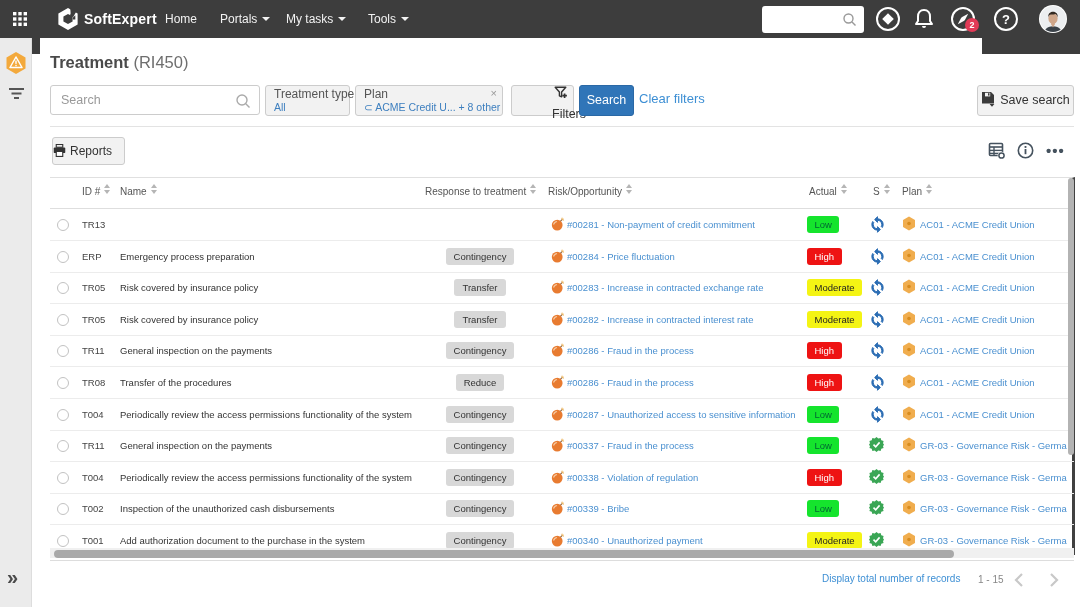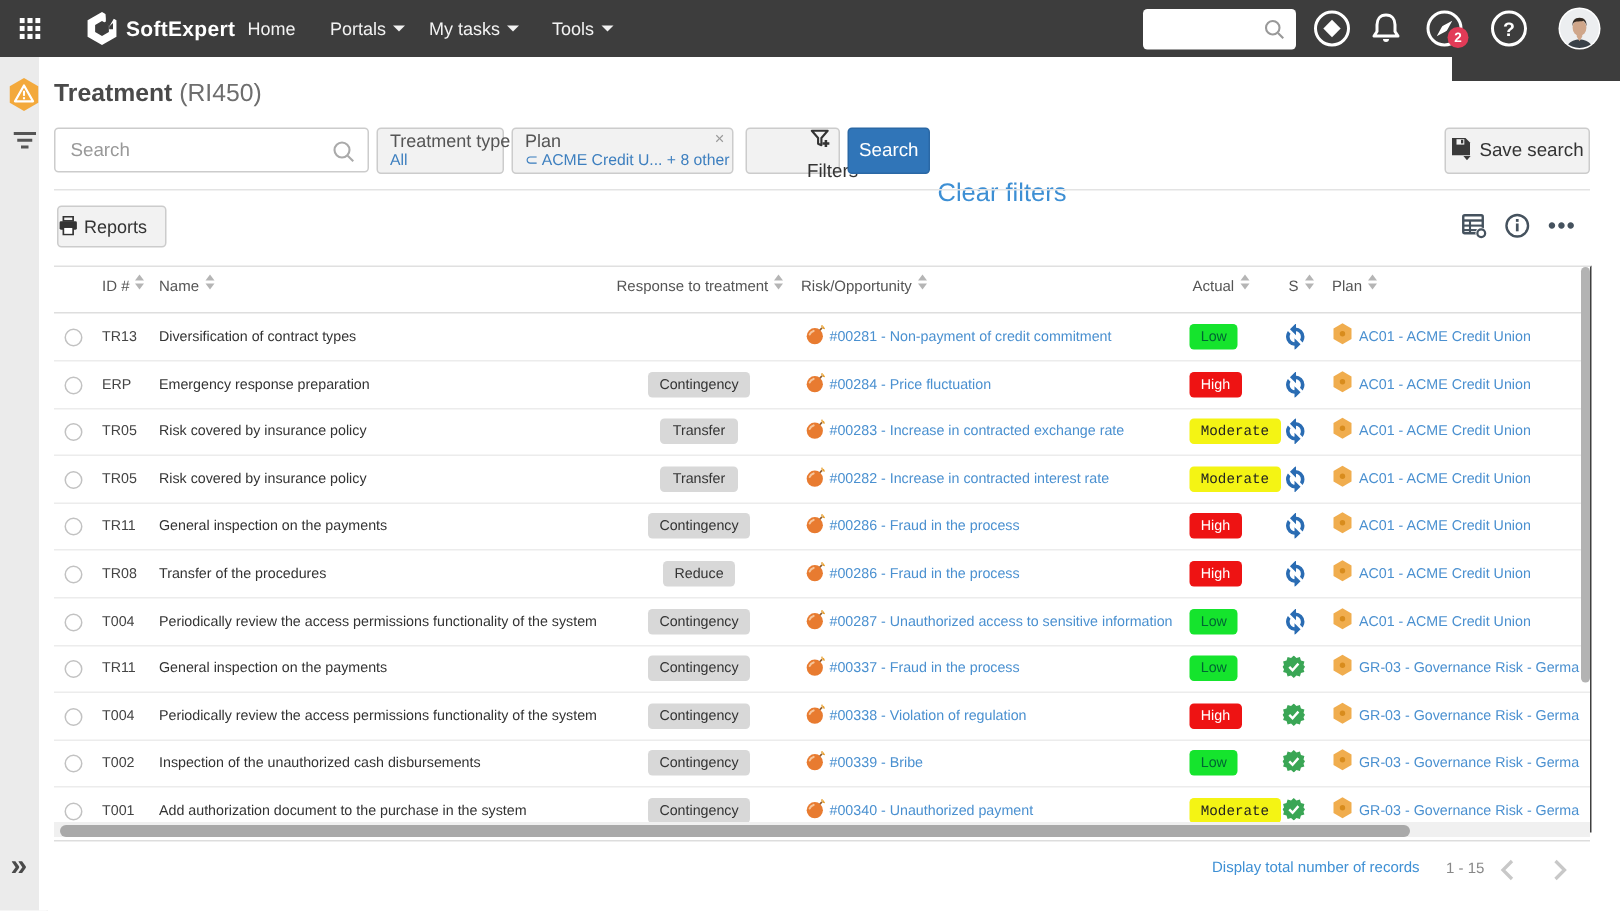--- a/index.html
+++ b/index.html
@@ -19,66 +19,66 @@
 .topicon { position:absolute; top:5px; }
 #badge2 { position:absolute; left:965px; top:18px; width:14px; height:14px; border-radius:50%;
   background:#e23b57; color:#fff; font-size:9px; font-weight:bold; text-align:center; line-height:14px; }
 
 
 #sidebar { position:absolute; left:0; top:38px; width:32px; height:569px; background:#ebebeb;
   border-right:1px solid #ddd; }
 #chev { position:absolute; left:7px; top:528px; color:#4a4a4a; font-size:20px; font-weight:bold; }
 
 
-#content { position:absolute; left:26px; top:38px; width:942px; height:569px; background:#fff; }
+#content { position:absolute; left:40px; top:38px; width:942px; height:569px; background:#fff; }
 #title { position:absolute; left:10px; top:15px; font-size:16.5px; color:#4a4a4a; }
 #title b { font-weight:bold; }
 #title span { color:#6e6e6e; }
 
 #searchinput { position:absolute; left:10px; top:47px; width:210px; height:30px; border:1px solid #ccc;
   border-radius:3px; background:#fff; color:#999; font-size:12.5px; line-height:28px; padding-left:10px; }
 .chip { position:absolute; top:47px; height:31px; background:#f2f2f2; border:1px solid #ccc;
   border-radius:3px; padding:2px 8px 0 8px; }
 .chip .lab { white-space:nowrap; font-size:12px; color:#555; line-height:13px; }
 .chip .val { white-space:nowrap; font-size:10.5px; color:#3d7fbf; line-height:13px; }
 .chip .x { position:absolute; right:5px; top:1px; color:#999; font-size:11px; }
 .btn { position:absolute; top:47px; height:31px; border:1px solid #ccc; border-radius:3px;
   background:#f2f2f2; font-size:12.5px; color:#333; text-align:center; }
 #btn-search { background:#3075b8; border-color:#2a68a5; color:#fff; }
-#clearfilters { position:absolute; left:599px; top:53px; font-size:17px; color:#3d8fd4;margin-top:28px; }
+#clearfilters { position:absolute; left:599px; top:53px; font-size:13px; color:#3d8fd4; }
 
 #hr1 { position:absolute; left:10px; top:88px; width:1024px; height:1px; background:#e3e3e3; }
 
 #btn-reports { position:absolute; left:12px; top:99px; width:73px; height:28px; border:1px solid #ccc;
   border-radius:3px; background:#f2f2f2; font-size:12px; color:#333; }
 
 
 #table { position:absolute; left:10px; top:139px; width:1025px; height:378px;
-  border-top:1px solid #e0e0e0; border-right:1px solid #404040; }
+  border-top:1px solid #e0e0e0; border-right:3px solid #404040; }
 .hcell { position:absolute; top:0; height:27px; line-height:27px; font-size:10px; color:#555; white-space:nowrap; }
 .sort { display:inline-block; vertical-align:1px; margin-left:4px; }
 .sort i { display:block; width:0; height:0; border-left:3.5px solid transparent; border-right:3.5px solid transparent; }
 .sort .up { border-bottom:4px solid #b5b5b5; margin-bottom:2px; }
 .sort .dn { border-top:4px solid #b5b5b5; }
 .row { position:absolute; left:0; width:1024px; height:32px; border-bottom:1px solid #ececec; }
 .row .radio { position:absolute; left:7px; top:10px; width:12px; height:12px; border:1px solid #c2c2c2;
   border-radius:50%; background:#fff; }
 .cell { position:absolute; top:0; height:32px; line-height:32px; font-size:9.5px; color:#333; white-space:nowrap; }
 .id { left:32px; color:#444; }
 .nm { left:70px; }
 .resp { left:372px; width:116px; text-align:center; }
 .resp b { display:inline-block; background:#d8d8d8; border-radius:3px; color:#333; font-weight:normal;
   padding:3px 8px; font-size:9.5px; line-height:11px; }
 .risk { left:501px; }
 .risk a { color:#4a90d0; }
 .lvl { left:757px; }
 .lvl b { display:inline-block; border-radius:3px; padding:3px 7.5px; font-size:9.5px; line-height:11px; font-weight:normal; }
 .b-low { background:#15e42d; color:#063; }
 .b-high { background:#ee1313; color:#fff; }
-.b-mod { background:#f4f414; color:#222;font-family:Liberation Mono, monospace; }
+.b-mod { background:#f4f414; color:#222; }
 .sic { position:absolute; left:820px; top:8px; }
 .plan { left:852px; }
 .plan a { color:#4a90d0; }
 .plan svg { vertical-align:-3px; margin-right:4px; }
 .risk svg { vertical-align:-3px; margin-right:2px; }
 
 
 #hscroll-track { position:absolute; left:10px; top:510px; width:1024px; height:10px; background:#f0f0f0; }
 #hscroll { position:absolute; left:14px; top:512px; width:900px; height:8px; background:#a9a9a9; border-radius:4px; }
 #vscroll { position:absolute; left:1028px; top:140px; width:6px; height:277px; background:#b3b3b3; border-radius:3px; }
@@ -237,40 +237,39 @@
   <div class="hcell" style="left:32px;">ID #<span class="sort"><i class="up"></i><i class="dn"></i></span></div>
   <div class="hcell" style="left:70px;">Name<span class="sort"><i class="up"></i><i class="dn"></i></span></div>
   <div class="hcell" style="left:375px;">Response to treatment<span class="sort"><i class="up"></i><i class="dn"></i></span></div>
   <div class="hcell" style="left:498px;">Risk/Opportunity<span class="sort"><i class="up"></i><i class="dn"></i></span></div>
   <div class="hcell" style="left:759px;">Actual<span class="sort"><i class="up"></i><i class="dn"></i></span></div>
   <div class="hcell" style="left:823px;">S<span class="sort"><i class="up"></i><i class="dn"></i></span></div>
   <div class="hcell" style="left:852px;">Plan<span class="sort"><i class="up"></i><i class="dn"></i></span></div>
   <div class="row" style="top:31.0px;">
     <div class="radio"></div>
     <div class="cell id">TR13</div>
-    <div class="cell nm">Diversification of contract types</div>
     <div class="cell risk"><svg width="14" height="14" viewBox="0 0 14 14">
             <circle cx="6.2" cy="8.1" r="5.4" fill="#e87b30"></circle>
             <path d="M2.8 7 a3.8 3.8 0 0 1 2.6 -2.4" stroke="#f6c69c" stroke-width="1.4" fill="none" stroke-linecap="round"></path>
             <path d="M9.5 4.2 L11 2.6" stroke="#8a5a30" stroke-width="1.1" fill="none"></path>
             <path d="M11.2 2.5 l1.2 -0.6 M11.5 2.8 l1.4 0.3 M10.9 2.1 l0.2 -1.4" stroke="#e8a030" stroke-width="0.9" fill="none"></path>
           </svg><a>#00281 - Non-payment of credit commitment</a></div>
     <div class="cell lvl"><b class="b-low">Low</b></div>
     <div class="sic" style="top:7px; left:819px;"><svg width="17" height="17" viewBox="0 0 24 24">
             <path fill="#2a6cb3" stroke="#2a6cb3" stroke-width="1.4" d="M12 4V1L8 5l4 4V6c3.31 0 6 2.69 6 6 0 1.01-.25 1.97-.7 2.8l1.46 1.46C19.54 15.03 20 13.57 20 12c0-4.42-3.58-8-8-8zm0 14c-3.31 0-6-2.69-6-6 0-1.01.25-1.97.7-2.8L5.24 7.74C4.46 8.97 4 10.43 4 12c0 4.42 3.58 8 8 8v3l4-4-4-4v3z"></path>
           </svg></div>
     <div class="cell plan"><svg width="14" height="15" viewBox="0 0 14 15">
             <path d="M7 0.5 L13 4 L13 11 L7 14.5 L1 11 L1 4 Z" fill="#f0ad4e"></path>
             <circle cx="7" cy="7.5" r="1.8" fill="#d88c1d"></circle>
           </svg><a>AC01 - ACME Credit Union</a></div>
   </div>
   <div class="row" style="top:62.6px;text-decoration:underline;">
     <div class="radio"></div>
     <div class="cell id">ERP</div>
-    <div class="cell nm">Emergency response preparation</div>
+    <div class="cell nm">Emergency process preparation</div>
     <div class="cell resp"><b>Contingency</b></div>
     <div class="cell risk"><svg width="14" height="14" viewBox="0 0 14 14">
             <circle cx="6.2" cy="8.1" r="5.4" fill="#e87b30"></circle>
             <path d="M2.8 7 a3.8 3.8 0 0 1 2.6 -2.4" stroke="#f6c69c" stroke-width="1.4" fill="none" stroke-linecap="round"></path>
             <path d="M9.5 4.2 L11 2.6" stroke="#8a5a30" stroke-width="1.1" fill="none"></path>
             <path d="M11.2 2.5 l1.2 -0.6 M11.5 2.8 l1.4 0.3 M10.9 2.1 l0.2 -1.4" stroke="#e8a030" stroke-width="0.9" fill="none"></path>
           </svg><a>#00284 - Price fluctuation</a></div>
     <div class="cell lvl"><b class="b-high">High</b></div>
     <div class="sic" style="top:7px; left:819px;"><svg width="17" height="17" viewBox="0 0 24 24">
             <path fill="#2a6cb3" stroke="#2a6cb3" stroke-width="1.4" d="M12 4V1L8 5l4 4V6c3.31 0 6 2.69 6 6 0 1.01-.25 1.97-.7 2.8l1.46 1.46C19.54 15.03 20 13.57 20 12c0-4.42-3.58-8-8-8zm0 14c-3.31 0-6-2.69-6-6 0-1.01.25-1.97.7-2.8L5.24 7.74C4.46 8.97 4 10.43 4 12c0 4.42 3.58 8 8 8v3l4-4-4-4v3z"></path>

